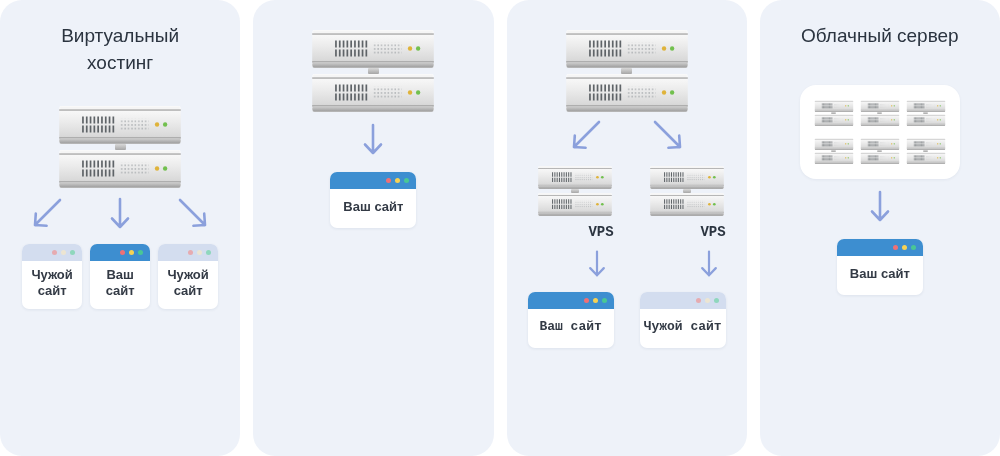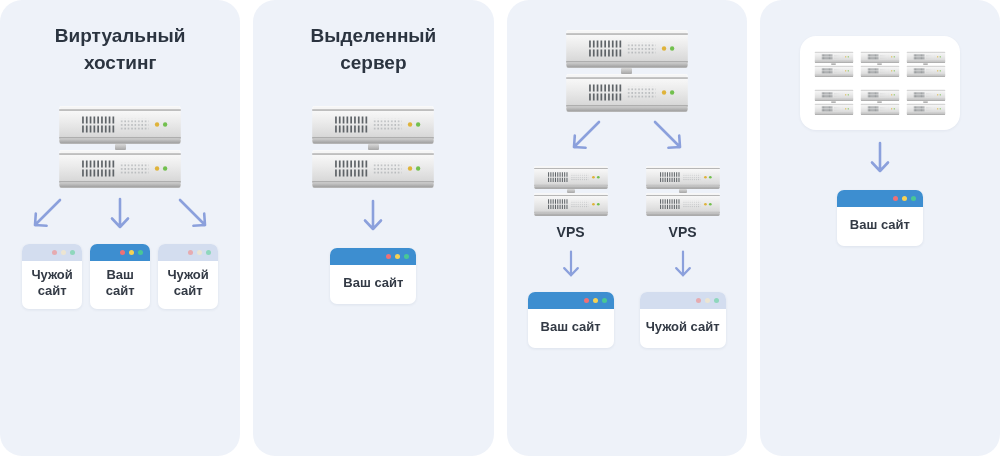--- a/index.html
+++ b/index.html
@@ -1,18 +1,18 @@
 <!DOCTYPE html>
 <html><head>
 <meta charset="utf-8">
 <style>
   html,body{margin:0;padding:0;background:#ffffff;font-family:"Liberation Sans",sans-serif;}
   .wrap{width:1000px;height:456px;display:flex;gap:13px;box-sizing:border-box;}
   .panel{flex:1;background:#eef2f9;border-radius:22px;display:flex;flex-direction:column;align-items:center;overflow:hidden;}
-  .panel-title{width:168px;margin:22px 0 0;font-size:19px;line-height:27px;font-weight:700;color:#2b3440;text-align:center;}
+  .panel-title{width:168px;margin:22px 0 0;font-size:19px;line-height:27px;font-weight:400;color:#2b3440;text-align:center;}
 
   
   .stack{display:flex;flex-direction:column;align-items:center;}
   .stack-lg{margin-top:30px;}
   .unit-lg{width:128px;height:38px;display:block;}
   .unit-sm{width:78px;height:23px;display:block;}
   .unit-xs{width:40px;height:12px;display:block;}
   .connector{width:11px;height:6px;border-radius:1px;background:linear-gradient(180deg,#d8d8d8,#a6a6a6);}
   .connector-sm{width:8px;height:4px;}
   .connector-xs{width:5px;height:2px;}
@@ -37,21 +37,21 @@
   .browser-body{font-weight:700;color:#333a45;text-align:center;}
 
   .win-row{display:flex;gap:8px;margin-top:8px;}
   .win-sm{width:60px;}
   .win-sm .browser-body{font-size:13px;line-height:16px;padding:6px 3px 10px;}
   .win-md{width:86px;}
   .win-md .browser-body{font-size:13px;line-height:16px;padding:10px 4px 13px;white-space:nowrap;}
 
   
   .vps-row{display:flex;gap:26px;margin-top:8px;}
-  .vps-col{display:flex;flex-direction:column;align-items:center;}
+  .vps-col{display:flex;flex-direction:column;align-items:flex-end;font-family:Liberation Mono, monospace;}
   .vps-label{margin-top:8px;font-size:14px;font-weight:700;color:#2b3440;}
   .vps-col .arrow-svg{margin-top:8px;}
   .vps-col .browser{margin-top:8px;}
 
   
   .cloud-card{margin-top:36px;width:160px;height:94px;background:#ffffff;border-radius:16px;
     display:grid;grid-template-columns:repeat(3,auto);gap:12px 6px;place-content:center;
     box-shadow:0 1px 3px rgba(30,50,90,0.06);}
   .panel-4 .arrow-svg{margin-top:10px;}
   .panel-4 .browser{margin-top:10px;}
@@ -147,21 +147,20 @@
           <span class="dot dot-r"></span>
           <span class="dot dot-y"></span>
           <span class="dot dot-g"></span>
         </div>
         <div class="browser-body">Чужой сайт</div>
       </div>
     </div>
   </section>
 
   <section class="panel panel-2">
-    <h2 class="panel-title">Выделенный сервер</h2>
     <div class="stack stack-lg">
       <svg class="unit-lg">
           <use href="#srv"></use>
         </svg>
       <div class="connector"></div>
       <svg class="unit-lg">
           <use href="#srv"></use>
         </svg>
     </div>
     <svg class="arrow-svg" width="40" height="40">
@@ -239,20 +238,21 @@
             <span class="dot dot-y"></span>
             <span class="dot dot-g"></span>
           </div>
           <div class="browser-body">Чужой сайт</div>
         </div>
       </div>
     </div>
   </section>
 
   <section class="panel panel-4">
+    <h2 class="panel-title">Облачный сервер</h2>
     <div class="cloud-card">
       <div class="stack">
         <svg class="unit-xs">
             <use href="#srv"></use>
           </svg>
         <div class="connector connector-xs"></div>
         <svg class="unit-xs">
             <use href="#srv"></use>
           </svg>
       </div>

